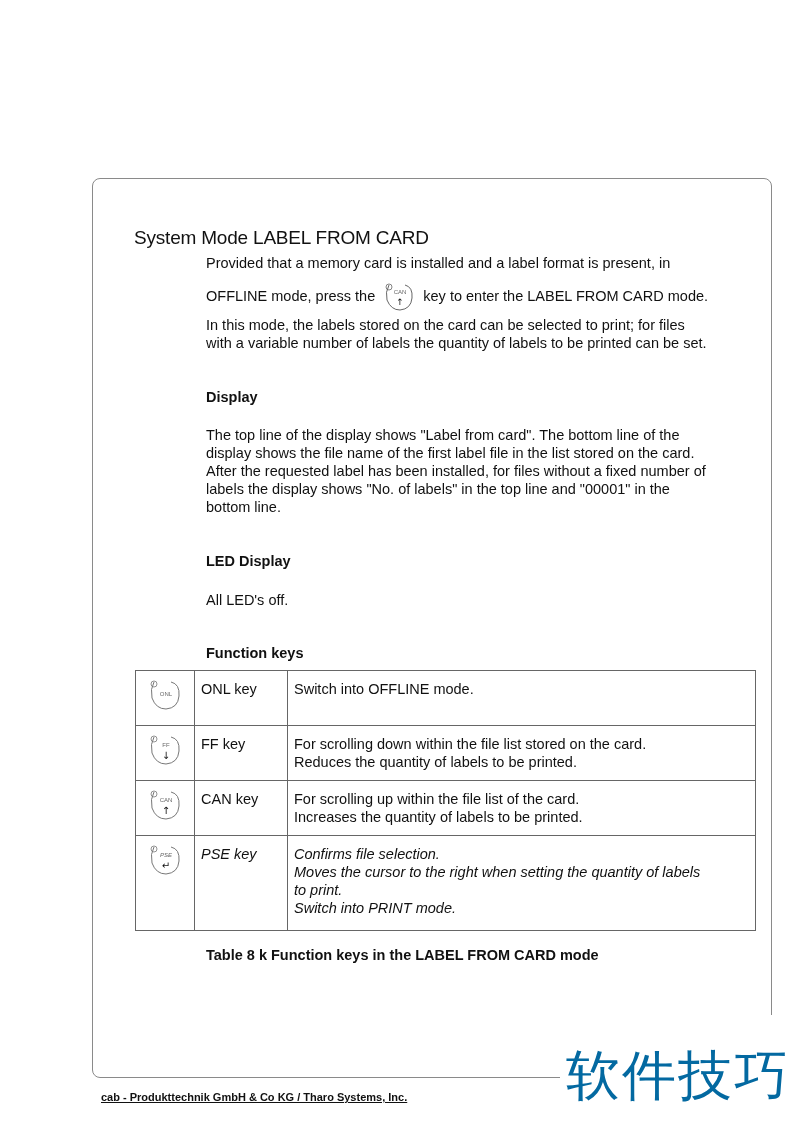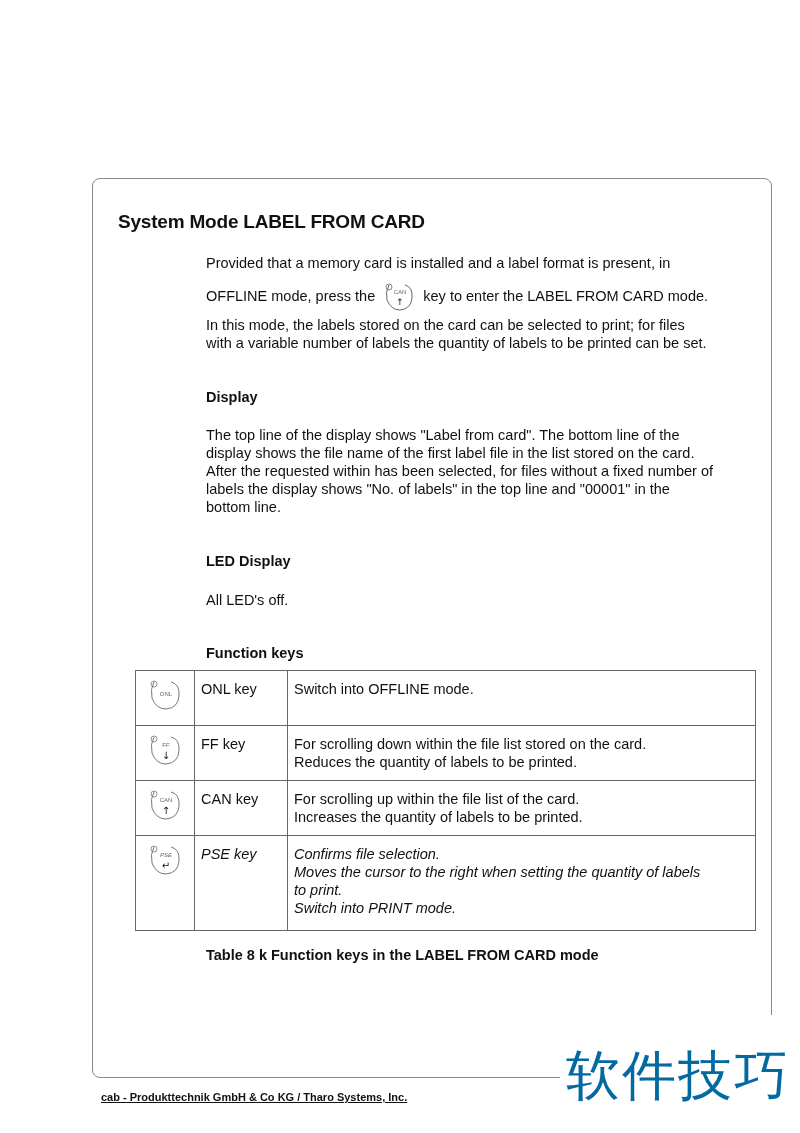--- a/index.html
+++ b/index.html
@@ -12,22 +12,22 @@
       position: absolute; left: 92px; top: 178px; width: 680px; height: 900px;
       border: 1px solid #8a8a8a; border-radius: 8px; box-sizing: border-box;
     }
     .frame-mask-right {
       position: absolute; left: 760px; top: 1015px; width: 40px; height: 70px; background: #fff;
     }
     .frame-mask-bottom {
       position: absolute; left: 560px; top: 1060px; width: 240px; height: 30px; background: #fff;
     }
     .title {
-      position: absolute; left: 118px; top: 211px; margin: 0;
-      font-size: 19px; font-weight: bold; letter-spacing: -0.2px;
+      position: absolute; left: 118px; top: 211px; margin: 16px;
+      font-size: 19px; font-weight: normal; letter-spacing: -0.2px;
     }
     .text {
       position: absolute; left: 206px; font-size: 14.5px; line-height: 18px; margin: 0;
       white-space: nowrap;
       text-align: center;
     }
     .inline-key { display: inline-block; vertical-align: middle; margin: 0 4px; width: 32px; height: 30px; }
     .heading {
       position: absolute; left: 206px; font-size: 14.5px; font-weight: bold; margin: 0;
     }
@@ -74,21 +74,21 @@
     <text x="17" y="23" font-size="9" text-anchor="middle" fill="#111" font-family="DejaVu Sans, sans-serif">↑</text>
   </svg>
   <span>key to enter the LABEL FROM CARD mode.</span>
 </p>
 <p class="text" style="top:316px">In this mode, the labels stored on the card can be selected to print; for files</p>
 <p class="text" style="top:334px">with a variable number of labels the quantity of labels to be printed can be set.</p>
 
 <h2 class="heading" style="top:389px">Display</h2>
 <p class="text" style="top:426px">The top line of the display shows "Label from card".  The bottom line of the</p>
 <p class="text" style="top:444px">display shows the file name of the first label file in the list stored on the card.</p>
-<p class="text" style="top:462px">After the requested within has been selected, for files without a fixed number of</p>
+<p class="text" style="top:462px">After the requested label has been installed, for files without a fixed number of</p>
 <p class="text" style="top:480px">labels the display shows "No. of labels" in the top line and "00001" in the</p>
 <p class="text" style="top:498px">bottom line.</p>
 
 <h2 class="heading" style="top:553px">LED Display</h2>
 <p class="text" style="top:591px">All LED's off.</p>
 
 <h2 class="heading" style="top:645px">Function keys</h2>
 
 <table class="fk">
   <tbody id="fk-body">

